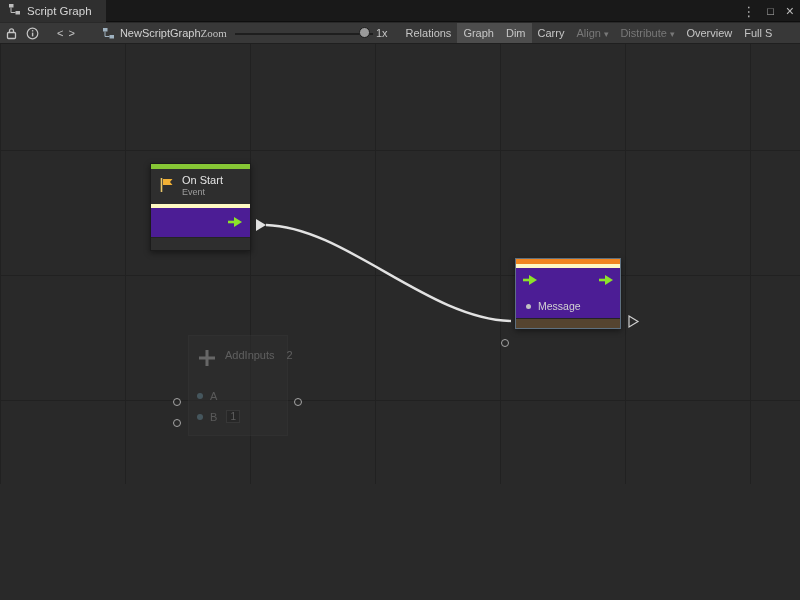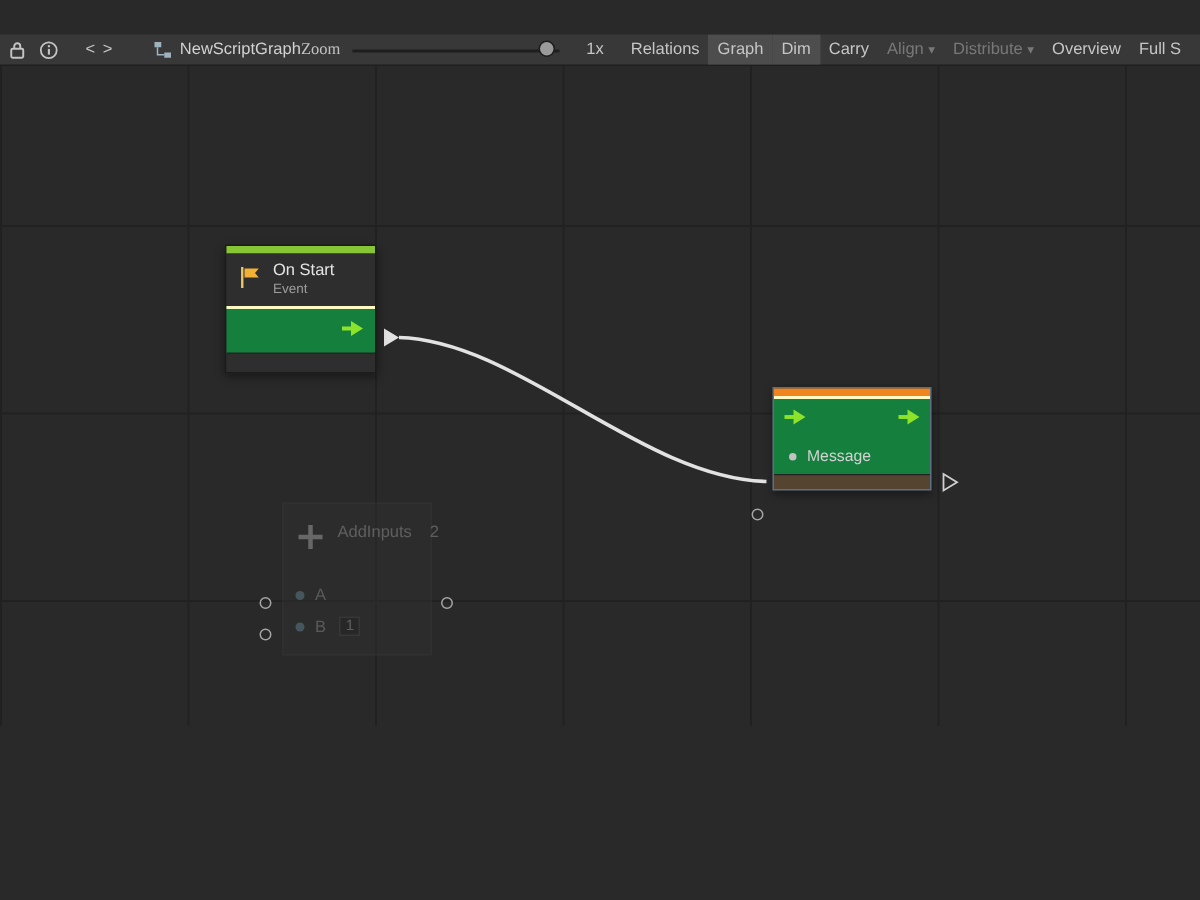--- a/index.html
+++ b/index.html
@@ -30,21 +30,21 @@
   .i-lock { margin-left:6px; }
   .i-info { margin-left:9px; }
   .i-code { margin-left:18px; letter-spacing:1px; color:#c4c4c4; }
   .i-asset { margin-left:26px; }
   .graph-name { margin-left:5px; color:#d2d2d2; }
   .zoom-label { color:#c2c2c2;font-family:Liberation Serif, serif; }
   .zoomslider { position:relative; width:138px; height:21px; margin-left:8px; }
   .ztrack { position:absolute; left:0; right:0; top:10px; height:2px; background:#1e1e1e; }
   .zhandle { position:absolute; top:4px; left:124px; width:11px; height:11px;
              border-radius:50%; background:#9a9a9a; border:1px solid #1c1c1c; }
-  .zoom-value { margin-left:18px; }
+  .zoom-value { margin-left:3px; }
   .tb-buttons { display:flex; align-items:flex-start; margin-left:12px; height:21px; }
   .tb-btn { padding:0 6px; height:21px; line-height:21px; color:#c6c6c6; cursor:default; }
   .tb-btn.active { background:#4d4d4d; }
   .tb-btn.disabled { color:#787878; }
   .caret { font-size:9px; margin-left:3px; }
 
   
   .canvas { position:absolute; top:44px; left:0; width:800px; height:440px;
             background-color:#292929;
             background-image:
@@ -57,21 +57,21 @@
   .node { position:absolute; background:#2e2e2e; border:1px solid #1b1b1b;
           box-shadow:0 2px 6px rgba(0,0,0,.45); font-size:11px; }
   .accent { height:5px; }
   .accent.green { background:#86c635; }
   .accent.orange { background:#f0851f; }
   .nhead { display:flex; align-items:center; gap:6px; padding:5px 7px 6px; background:#2e2e2e; }
   .ntexts { display:flex; flex-direction:column; }
   .ntitle { font-size:11px; color:#e4e4e4; line-height:13px; }
   .nsub { font-size:9px; color:#9d9d9d; line-height:11px; }
   .ncat { font-size:9px; color:#d8cfc2; line-height:11px; }
-  .nbody { background:#15803d; border-top:2px solid #fef9c3; border-bottom:1px solid #242424; }
+  .nbody { background:#4c1d95; border-top:4px solid #fef9c3; border-bottom:1px solid #242424; }
   .nfoot { height:12px; background:#2e2e2e; }
 
   .onstart { left:150px; top:119px; width:101px; }
   .onstart .prow { height:29px; display:flex; align-items:center;
                    justify-content:flex-end; padding-right:7px; }
 
   .debug { left:515px; top:214px; width:106px; border:1px solid #5e7080; }
   .debug .nhead { background:#554430; }
   .debug .prow1 { height:26px; display:flex; align-items:center;
                   justify-content:space-between; padding:0 6px; }
@@ -93,20 +93,37 @@
           color:#aaa; font-size:10px; text-align:center; line-height:12px; margin-left:2px; }
 
   .pcircle { position:absolute; width:8px; height:8px; border:1px solid #a5a5a5;
              border-radius:50%; background:transparent; }
 </style>
 </head>
 <body>
 
 <div class="window">
 
+  <div class="titlebar">
+    <div class="tab">
+      <span class="tab-icon">
+        <svg width="13" height="13" viewBox="0 0 13 13">
+          <rect x="1" y="1" width="4.5" height="3.5" fill="#bdbdbd"></rect>
+          <rect x="7.5" y="8" width="4.5" height="3.5" fill="#bdbdbd"></rect>
+          <path d="M3 4.5 V9.5 H7.5" stroke="#bdbdbd" stroke-width="1" fill="none"></path>
+        </svg>
+      </span>
+      <span class="tab-label">Script Graph</span>
+    </div>
+    <div class="title-controls">
+      <span class="tc-menu">⋮</span>
+      <span class="tc-max">□</span>
+      <span class="tc-close">×</span>
+    </div>
+  </div>
 
   <div class="toolbar">
     <span class="tb-icon i-lock">
       <svg width="11" height="13" viewBox="0 0 11 13">
         <rect x="1.5" y="5.5" width="8" height="6" rx="1" fill="none" stroke="#c4c4c4" stroke-width="1.3"></rect>
         <path d="M3.5 5.5 V3.8 a2 2 0 0 1 4 0 V5.5" fill="none" stroke="#c4c4c4" stroke-width="1.3"></path>
       </svg>
     </span>
     <span class="tb-icon i-info">
       <svg width="13" height="13" viewBox="0 0 13 13">

